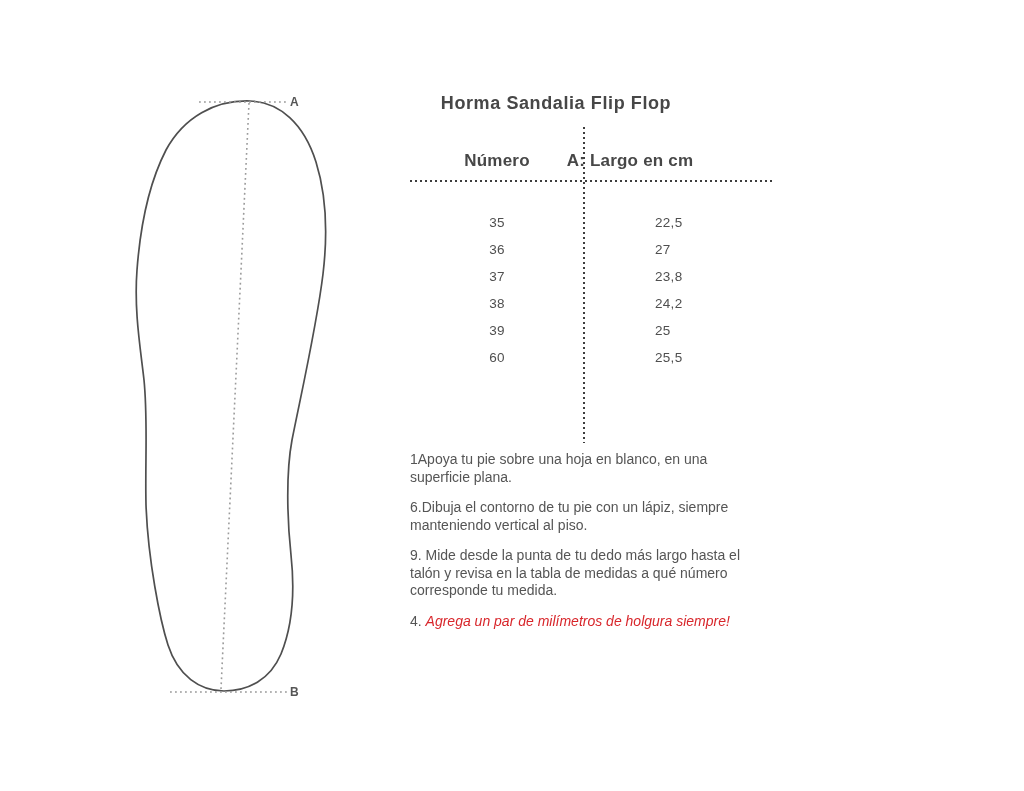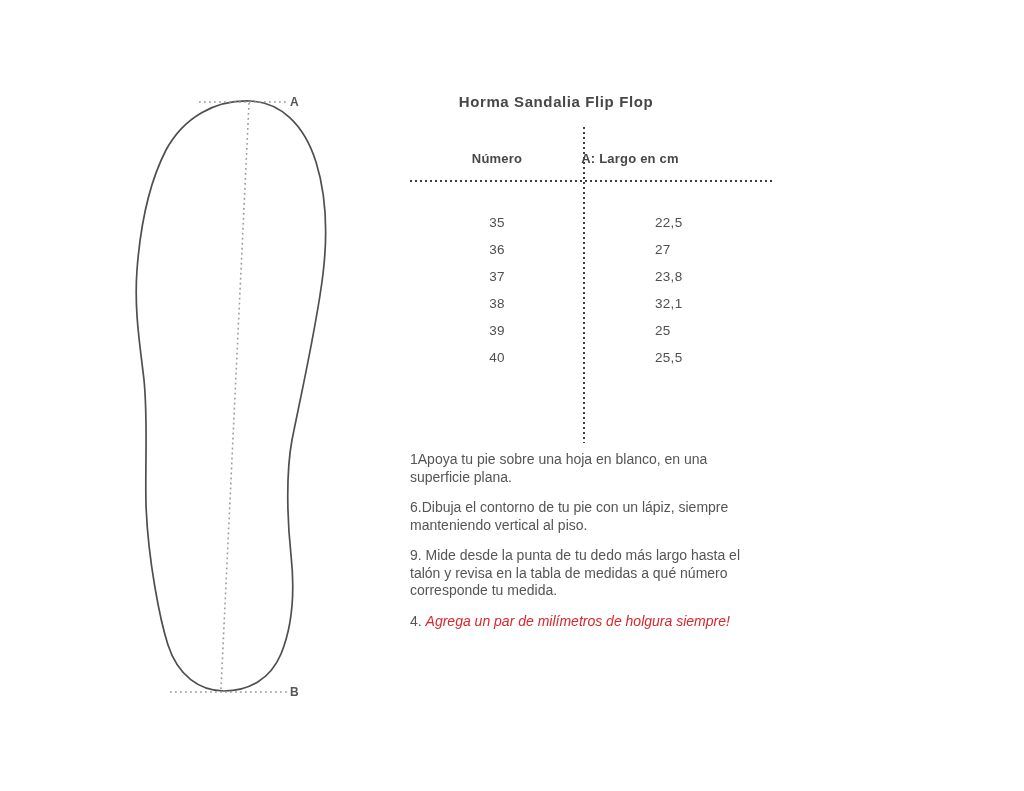--- a/index.html
+++ b/index.html
@@ -35,21 +35,21 @@
   .label-a { left: 290px; top: 95px; }
   .label-b { left: 290px; top: 685px; }
 
   
   .table-title {
     position: absolute;
     left: 408px;
     top: 93px;
     width: 296px;
     text-align: center;
-    font-size: 15px;
+    font-size: 18px;
     font-weight: bold;
     letter-spacing: 0.6px;
     color: #474747;
   }
   .v-dotted {
     position: absolute;
     left: 583px;
     top: 127px;
     width: 2px;
     height: 316px;
@@ -59,21 +59,21 @@
     position: absolute;
     left: 410px;
     top: 180px;
     width: 362px;
     height: 2px;
     background-image: repeating-linear-gradient(to right, #3d3d3d 0 2px, transparent 2px 5px);
   }
   .col-header {
     position: absolute;
     top: 151px;
-    font-size: 13px;
+    font-size: 17px;
     font-weight: bold;
     color: #474747;
     letter-spacing: 0.2px;
     text-align: center;
   }
   .col-header.num { left: 408px; width: 178px; }
   .col-header.len { left: 560px; width: 140px; }
 
   .table-rows {
     position: absolute;
@@ -162,28 +162,28 @@
       <div class="trow">
         <div class="tcell num">36</div>
         <div class="tcell len">27</div>
       </div>
       <div class="trow">
         <div class="tcell num">37</div>
         <div class="tcell len">23,8</div>
       </div>
       <div class="trow">
         <div class="tcell num">38</div>
-        <div class="tcell len">32,1</div>
+        <div class="tcell len">24,2</div>
       </div>
       <div class="trow">
         <div class="tcell num">39</div>
         <div class="tcell len">25</div>
       </div>
       <div class="trow">
-        <div class="tcell num">40</div>
+        <div class="tcell num">60</div>
         <div class="tcell len">25,5</div>
       </div>
     </div>
 
   <div class="instructions">
     <div>
         <p>1Apoya tu pie sobre una hoja en blanco, en una superficie plana.</p>
         <p>6.Dibuja el contorno de tu pie con un lápiz, siempre manteniendo vertical al piso.</p>
         <p>9. Mide desde la punta de tu dedo más largo hasta el talón y revisa en la tabla de medidas a qué número corresponde tu medida.</p>
       </div>

